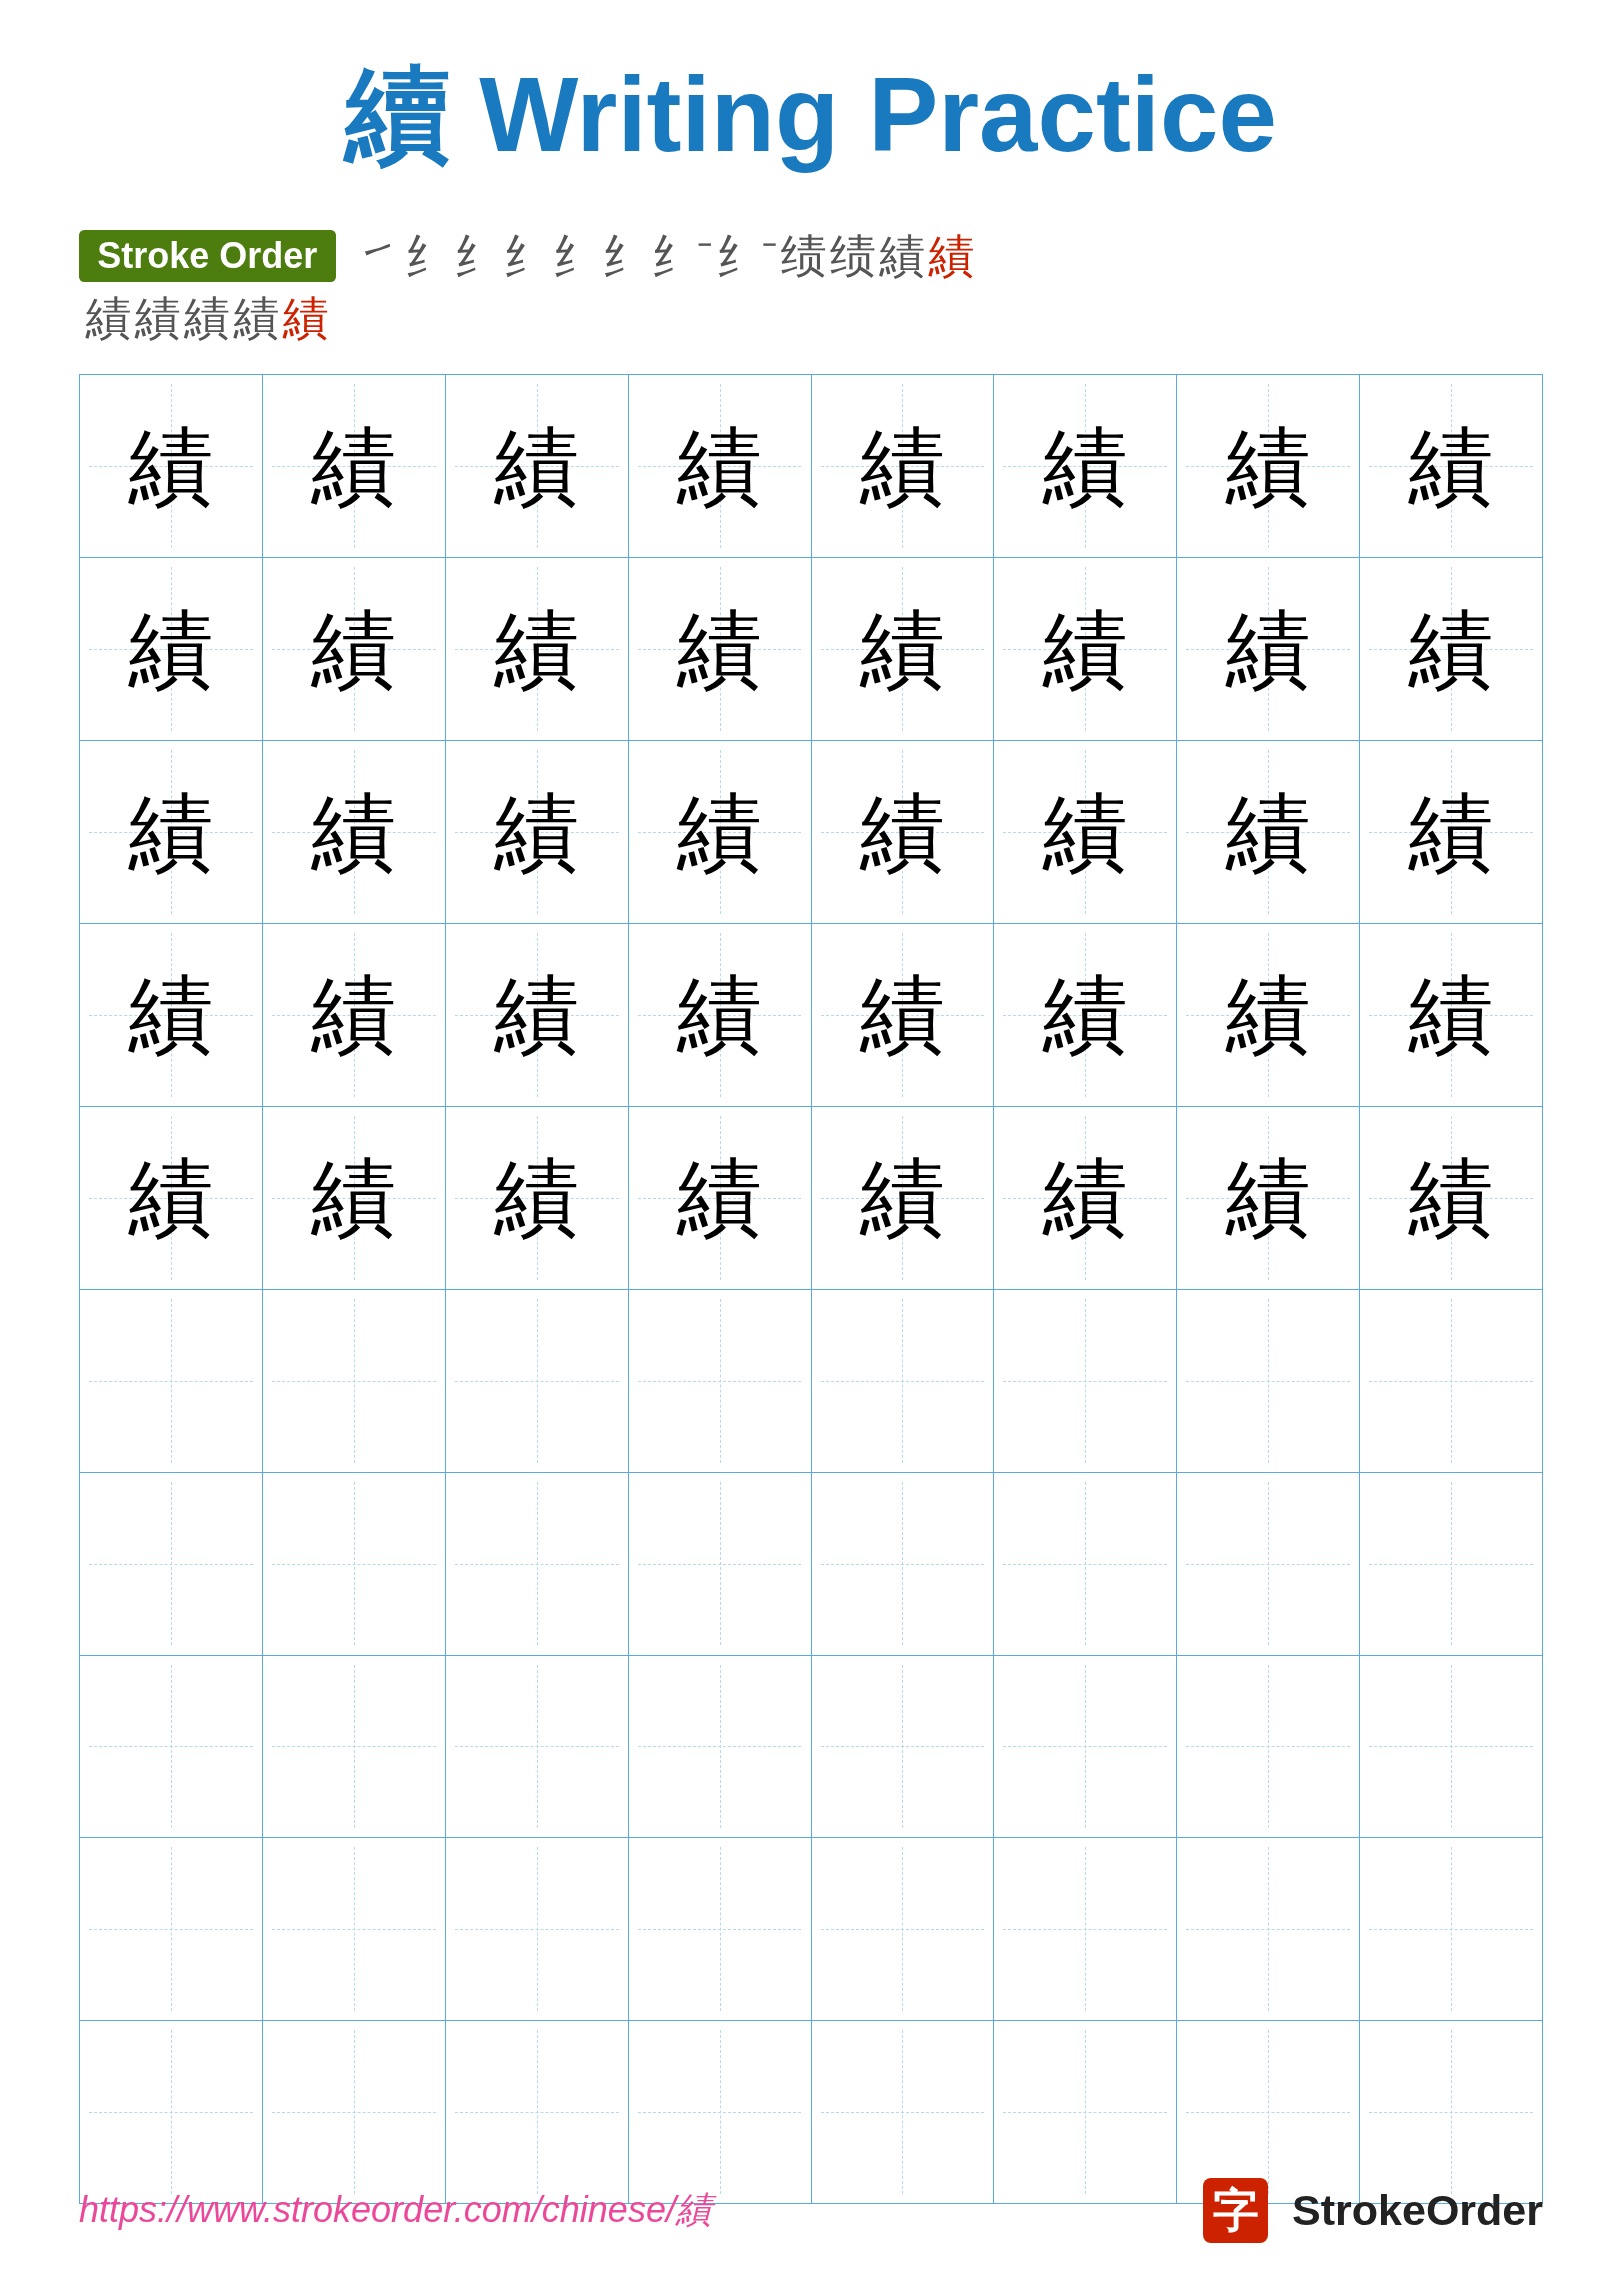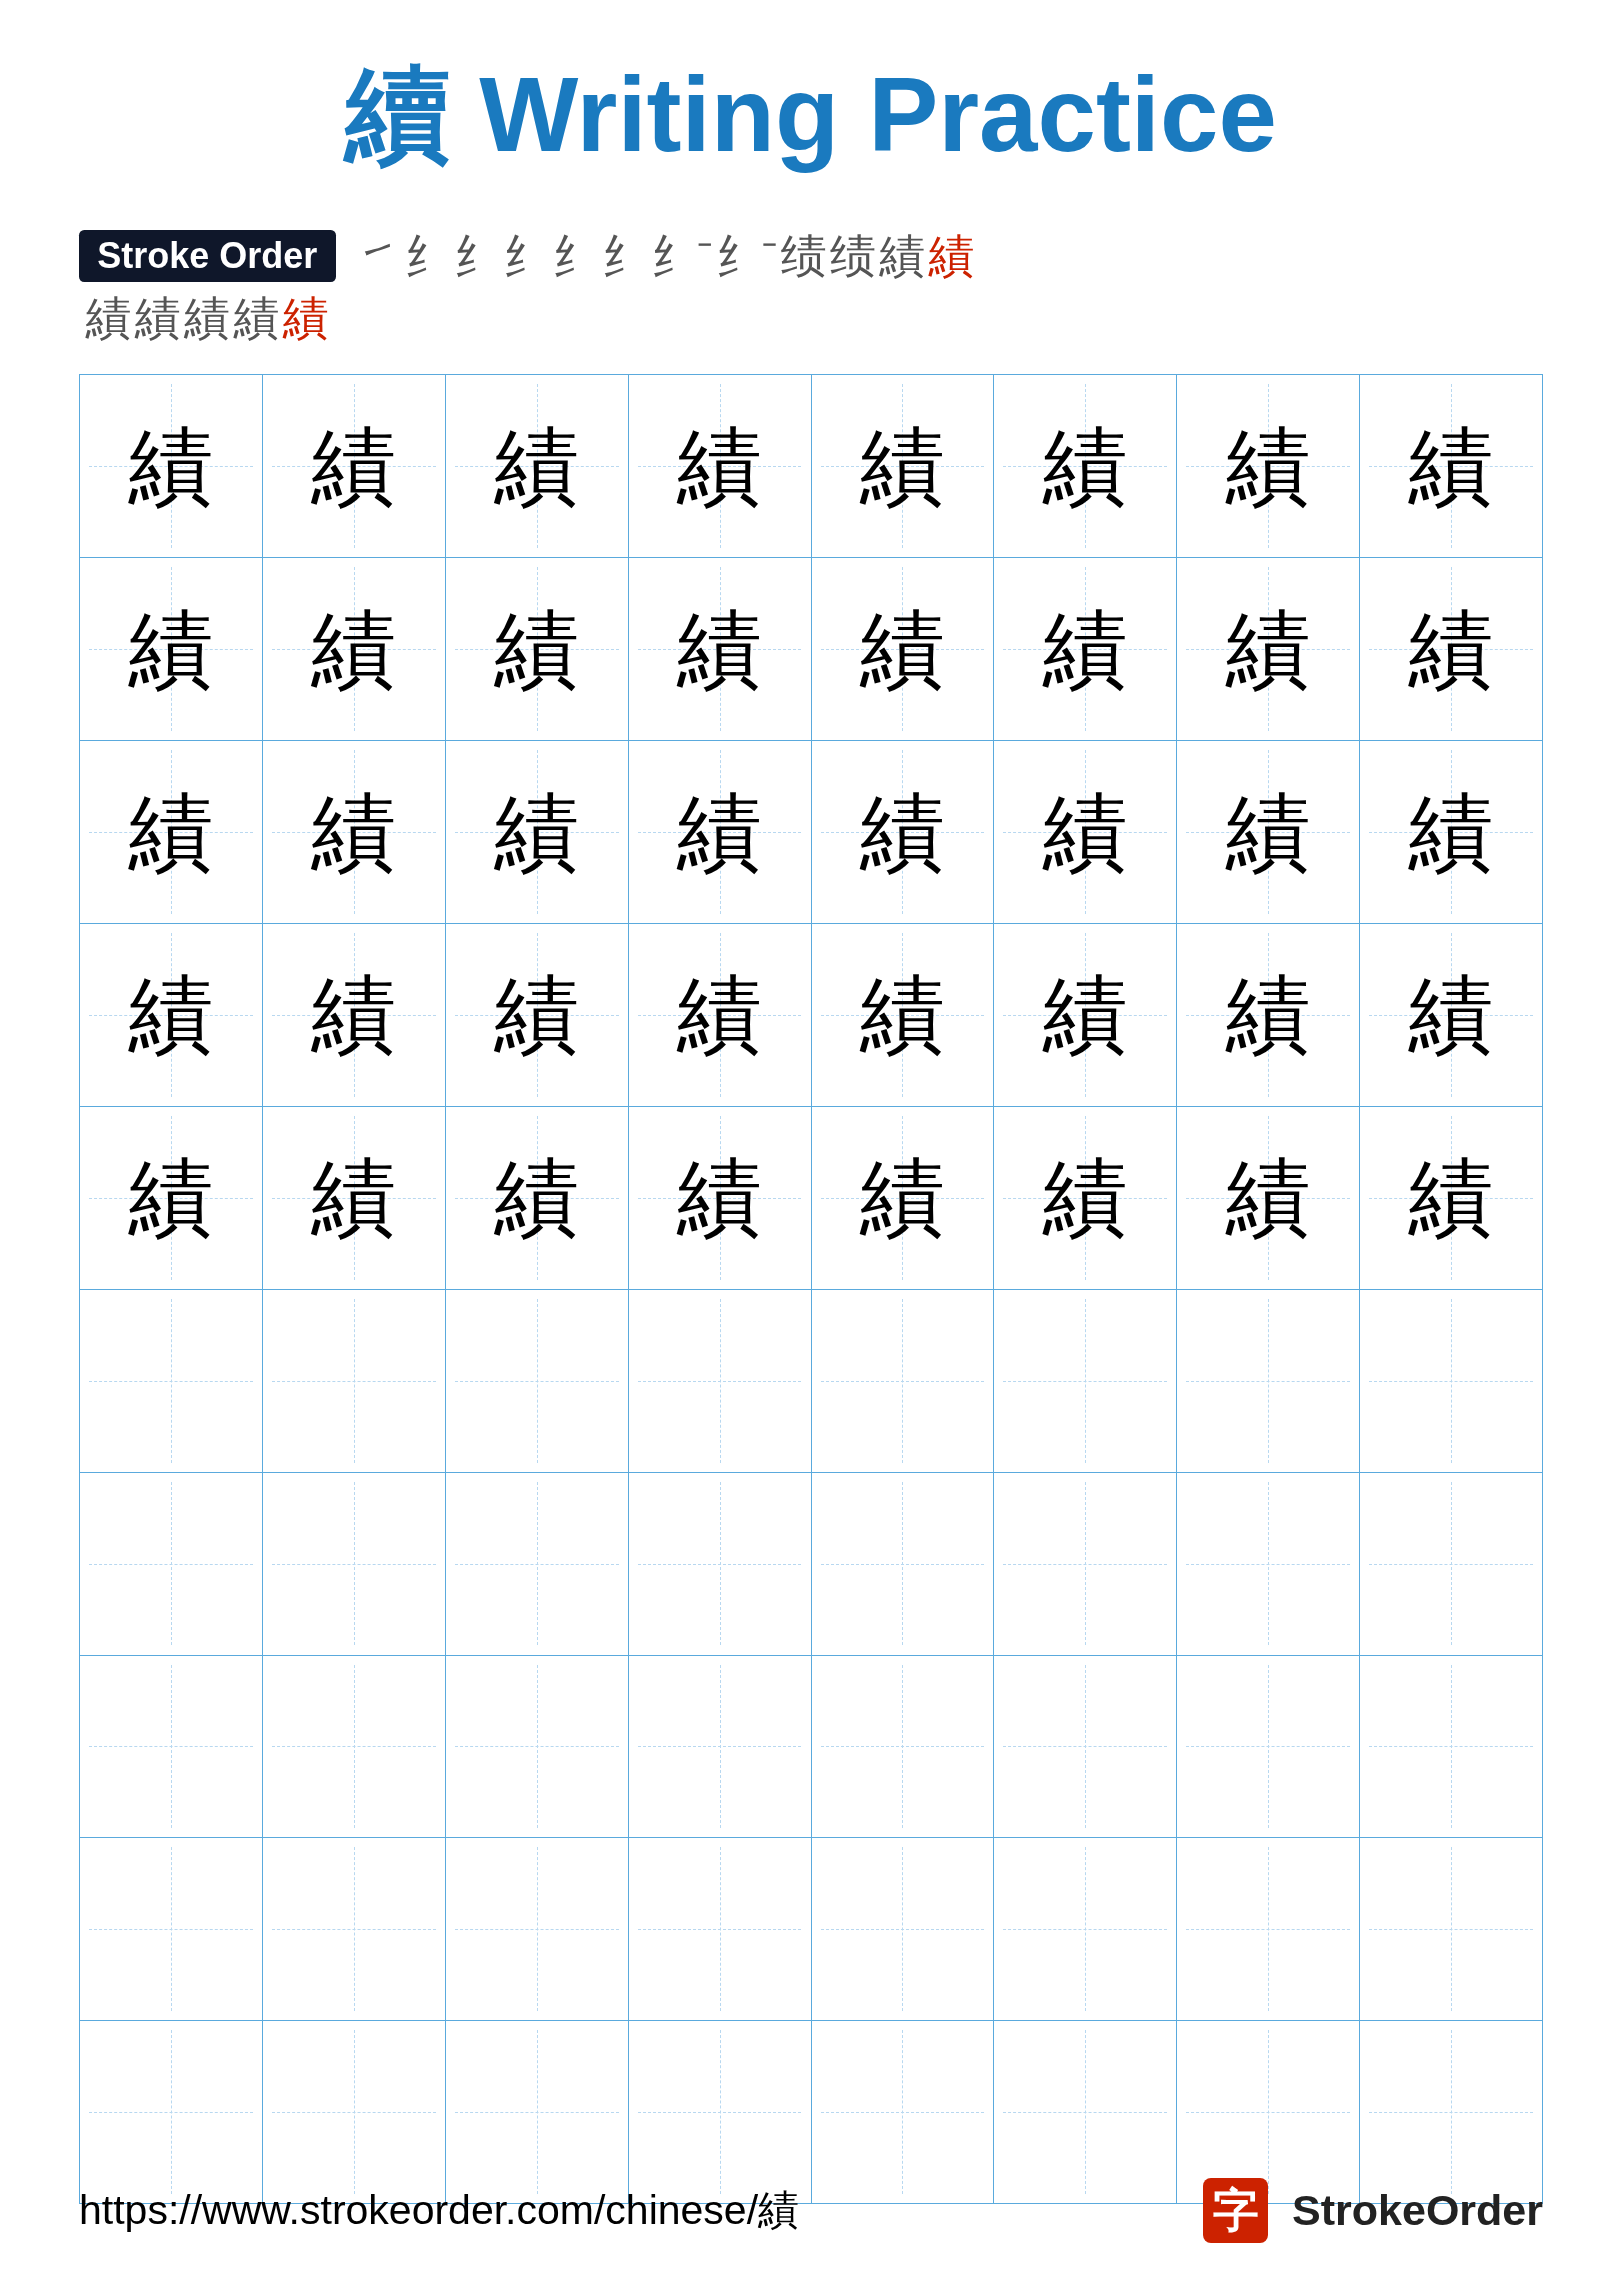--- a/index.html
+++ b/index.html
@@ -41,21 +41,21 @@
 
     .stroke-order-row {
       display: flex;
       align-items: center;
       flex-wrap: wrap;
       gap: 6.5px;
       margin-bottom: 13px;
     }
 
     .stroke-order-badge {
-      background: #0f172a;
+      background: #4d7c0f;
       color: white;
       font-size: 36px;
       font-weight: bold;
       padding: 5.2px 18.3px;
       border-radius: 5.2px;
       margin-right: 13px;
       white-space: nowrap;
     }
 
     .stroke-chars {
@@ -97,23 +97,24 @@
       position: absolute;
       bottom: 52px;
       left: 79px;
       right: 79px;
       display: flex;
       justify-content: space-between;
       align-items: center;
     }
 
     .footer-url {
-      color: #000000;
-      font-size: 41px;
+      color: #ec4899;
+      font-size: 36px;
       text-decoration: none;
+      font-style: italic;
     }
 
     .footer-logo {
       display: flex;
       align-items: center;
       gap: 11.8px;
     }
 
     .footer-logo-icon {
       width: 65px;

